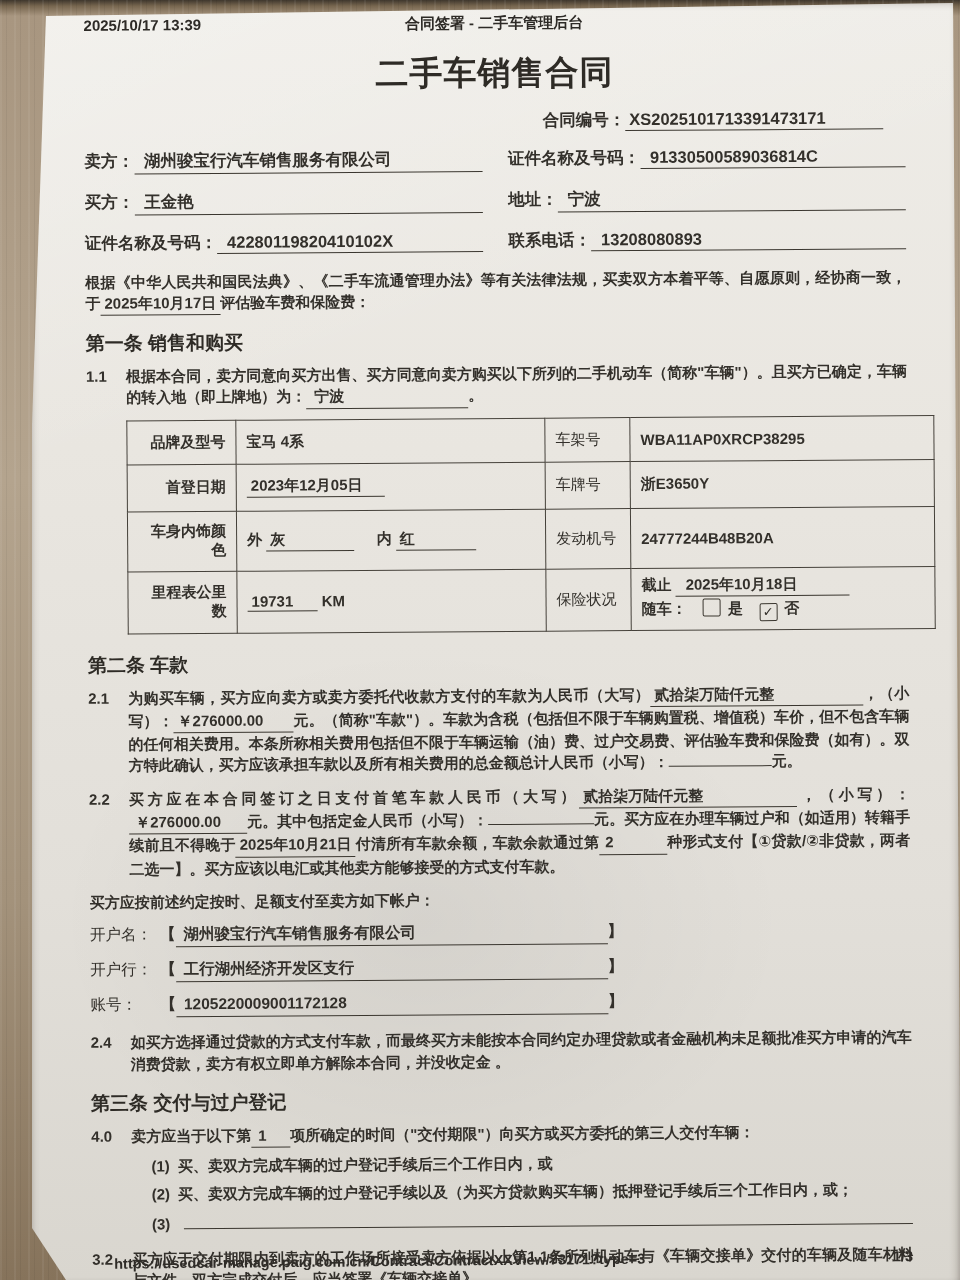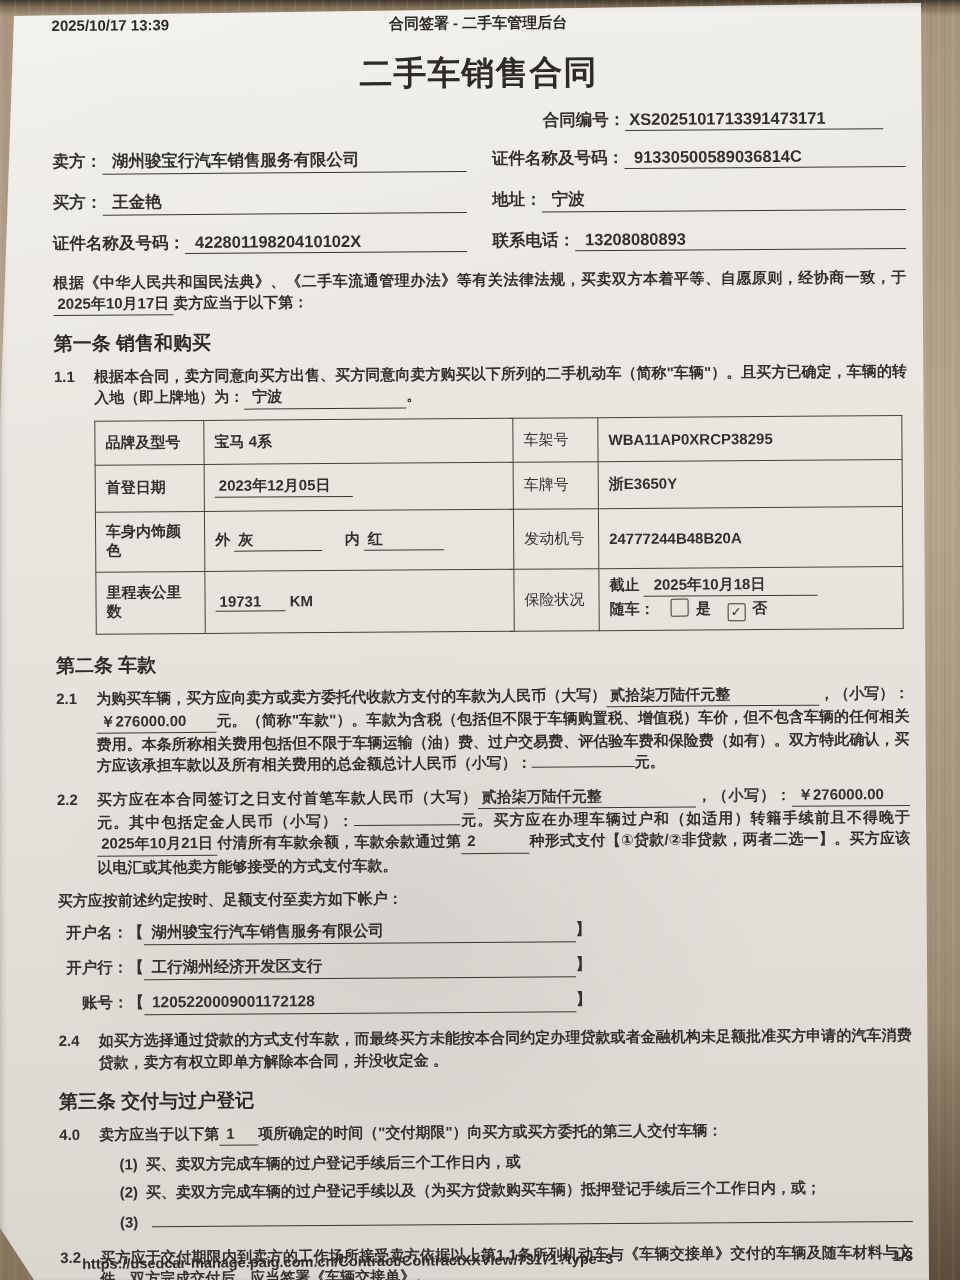--- a/index.html
+++ b/index.html
@@ -13,20 +13,21 @@
       linear-gradient(180deg,#3f372d 0px,#77664f 6px,#a89680 16px,#b4a48e 480px,#a3927b 900px,#86735b 1280px);
   }
   .paper{
     position:absolute;inset:0;
     clip-path:polygon(14px 16px, 921px 3px, 929px 1280px, 34px 1280px, 0px 1228px, 0px 425px);
     background:
       radial-gradient(560px 420px at 42% 72%, rgba(0,0,0,.055), rgba(0,0,0,0) 65%),
       linear-gradient(160deg, rgba(255,255,255,.25) 0%, rgba(255,255,255,0) 30%),
       linear-gradient(180deg,#efede8 0%,#e9e6e0 35%,#e2dfd9 70%,#d9d6cf 100%);
     box-shadow: inset 0 8px 10px -7px rgba(40,30,20,.45), inset -9px 0 10px -8px rgba(40,30,20,.35), inset 5px 0 8px -6px rgba(40,30,20,.30);
+    margin-left: 32px;
   }
   .content{
     position:absolute;left:55px;right:52px;top:14px;bottom:0;
     transform:rotate(-0.4deg);transform-origin:50% 40%;
     color:#33302b;font-weight:600;
   }
   .meta-row{display:flex;align-items:flex-start;font-size:15px;color:#2d2a26;font-weight:700;}
   .meta-left{width:220px;}
   .meta-center{flex:1;text-align:center;}
   .meta-right{width:220px;}
@@ -39,29 +40,29 @@
   .p-cell{display:flex;flex:1;align-items:baseline;}
   .p-cell .lab{font-weight:700;white-space:nowrap;}
   .uline{flex:1;border-bottom:1.6px solid #3a362f;padding:0 0 1px 10px;white-space:nowrap;}
   .para{font-size:15px;line-height:1.40;margin-top:12px;text-align:justify;}
   h2.sec{font-size:19px;margin:15px 0 0 0;color:#2e2b26;}
   .clause{display:flex;margin-top:9px;font-size:15px;line-height:1.42;}
   .clause .cno{width:40px;flex-shrink:0;}
   .clause .ctext{flex:1;text-align:justify;}
   table.veh{border-collapse:collapse;margin:10px 0 0 40px;width:808px;font-size:15px;color:#33302b;}
   table.veh td{border:1.6px solid #45413a;padding:2px 10px;vertical-align:middle;}
-  td.vlab{width:88px;font-weight:700;padding-left:12px;}
+  td.vlab{width:88px;font-weight:700;padding-left:12px;text-align:right;}
   td.vval1{width:288px;}
   td.vlab2{width:64px;font-weight:400;}
   .r1{height:44px;}.r2{height:47px;}.r3{height:60px;}.r4{height:62px;}
   .ins-line{margin:2px 0;}
   .cb{display:inline-block;width:16px;height:16px;border:1.9px solid #3a362f;border-radius:2px;vertical-align:-3px;margin:0 3px 0 12px;text-align:center;line-height:15px;font-size:13px;font-weight:700;}
   .bank-lead{margin-bottom:4px;}
   .bank-row{display:flex;align-items:baseline;margin-top:11px;font-size:15.5px;}
-  .bank-row .blab{display:inline-block;width:70px;text-align:right;font-weight:700;white-space:nowrap;flex-shrink:0;}
+  .bank-row .blab{display:inline-block;width:70px;text-align:left;font-weight:400;white-space:nowrap;flex-shrink:0;}
   .bank-row .fill{min-width:420px;padding-left:8px;}
   .subitem{display:flex;margin:7px 0 0 20px;align-items:baseline;}
   .subitem .si-no{margin-right:8px;white-space:nowrap;}
   .uline-flex{flex:1;border-bottom:1.6px solid #3a362f;margin-left:6px;height:1.1em;}
   .footer{position:absolute;left:22px;right:0;bottom:12px;display:flex;justify-content:space-between;font-size:14.5px;color:#2f2c28;transform:rotate(-0.15deg);}
 </style>
 </head>
 <body>
 
 <div class="paper">
@@ -106,21 +107,21 @@
           <span class="lab">证件名称及号码：</span>
           <span class="uline">42280119820410102X</span>
         </div>
         <div class="p-cell">
           <span class="lab">联系电话：</span>
           <span class="uline">13208080893</span>
         </div>
       </div>
     </div>
 
-    <div class="para"><span>根据《中华人民共和国民法典》、《二手车流通管理办法》等有关法律法规，买卖双方本着平等、自愿原则，经协商一致，于</span><span class="fill" style="padding-left: 4px; padding-right: 4px;">2025年10月17日</span><span>卖方应当于以下第：</span></div>
+    <div class="para"><span>根据《中华人民共和国民法典》、《二手车流通管理办法》等有关法律法规，买卖双方本着平等、自愿原则，经协商一致，于</span><span class="fill" style="padding-left: 4px; padding-right: 4px;">2025年10月17日</span><span>评估验车费和保险费：</span></div>
 
     <h2 class="sec">第一条 销售和购买</h2>
 
     <div class="clause">
       <span class="cno">1.1</span>
       <span class="ctext"><span>根据本合同，卖方同意向买方出售、买方同意向卖方购买以下所列的二手机动车（简称"车辆"）。且买方已确定，车辆的转入地（即上牌地）为：</span><span class="fill" style="min-width: 150px; padding-left: 8px;">宁波</span><span>。</span></span>
     </div>
 
     <table class="veh">
       <tbody>

